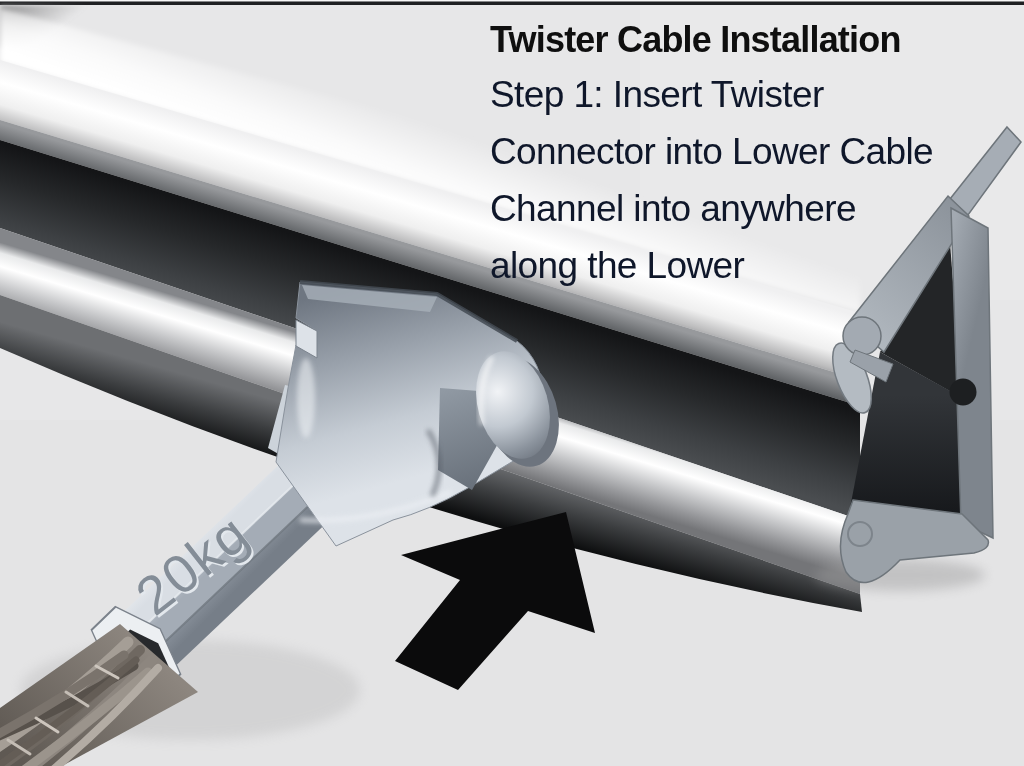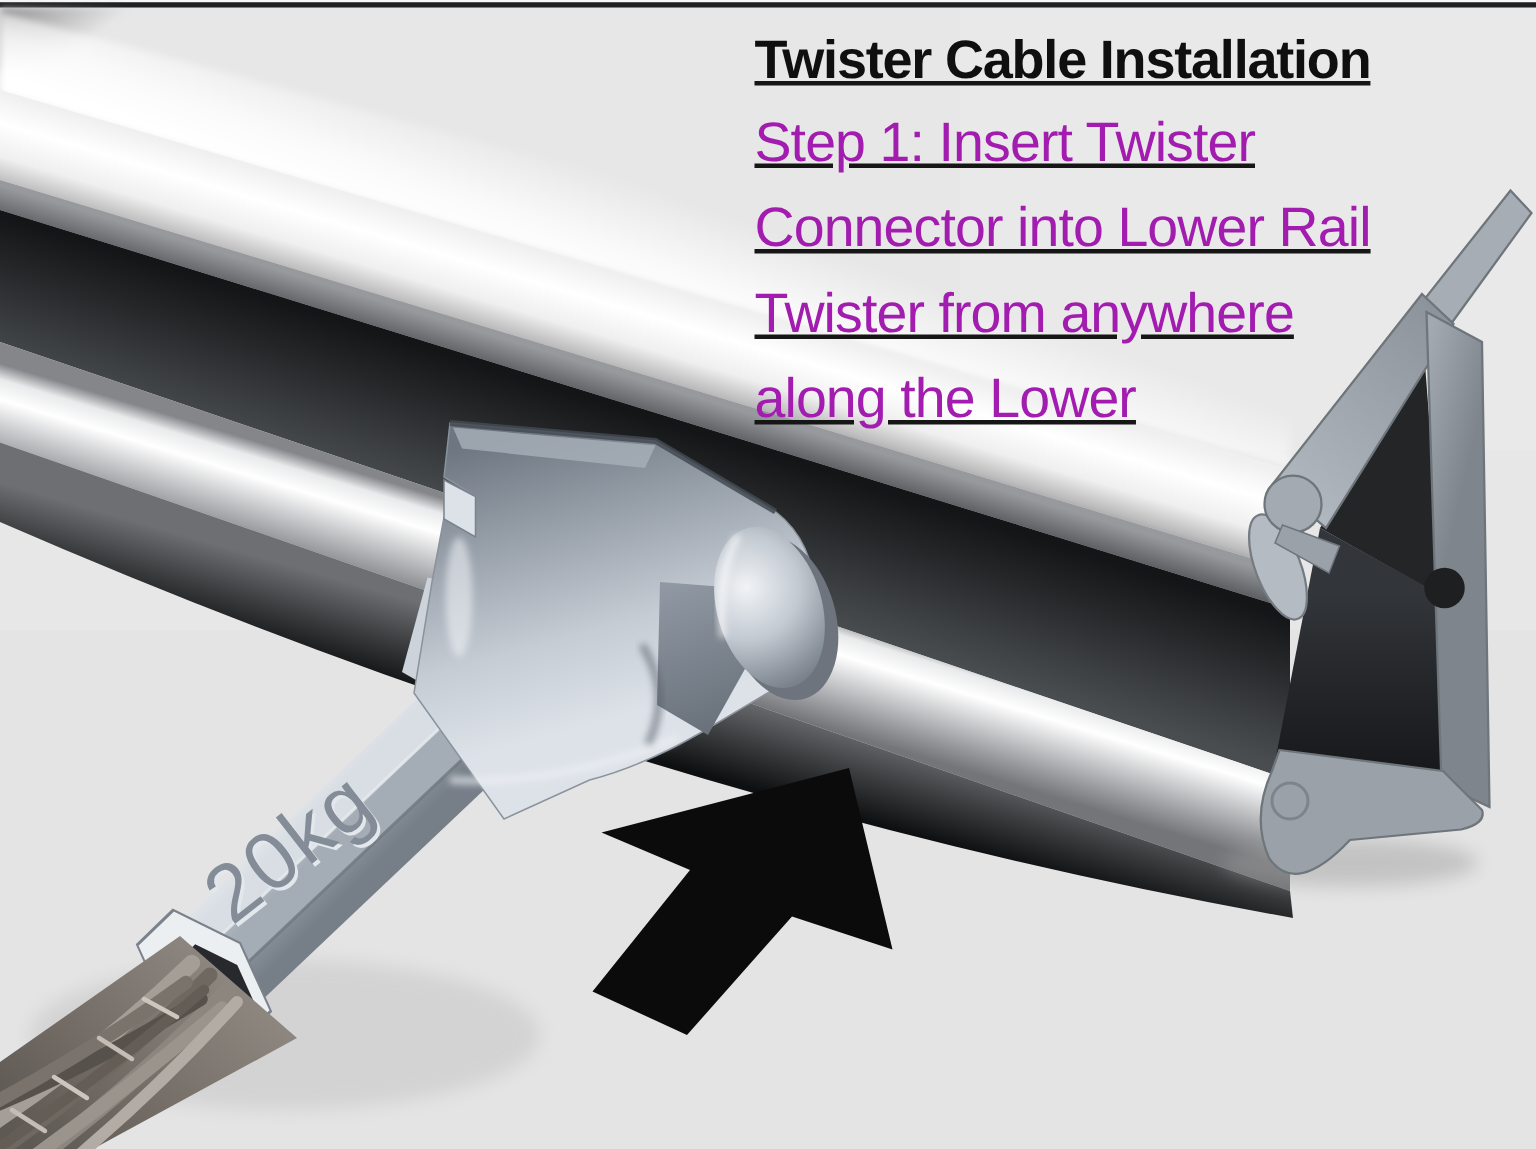--- a/index.html
+++ b/index.html
@@ -5,32 +5,31 @@
   html,body{margin:0;padding:0;background:#cfcfcf;}
   #stage{
     position:relative;
     width:1024px;height:766px;
     overflow:hidden;
     background:#e7e7e8;
     font-family:"Liberation Sans", sans-serif;
   }
   #art{position:absolute;left:0;top:0;width:1024px;height:766px;display:block;}
   #caption{
-    position:absolute;left:503px;top:14px;width:510px;
+    position:absolute;left:490px;top:14px;width:510px;
     color:#161616;
     pointer-events:none;
-    text-decoration:underline;
   }
   #caption .title{
     font-size:36px;font-weight:700;letter-spacing:-0.8px;
     line-height:52px;white-space:nowrap;color:#0f0f0f;
   }
   #caption .line{
     font-size:37px;font-weight:400;letter-spacing:-0.6px;
-    line-height:57px;white-space:nowrap;color:#a21caf;
+    line-height:57px;white-space:nowrap;color:#0f172a;
   }
 </style>
 </head>
 <body>
 
 <div id="stage">
 
 <svg id="art" viewBox="0 0 1024 766" xmlns="http://www.w3.org/2000/svg">
   <defs>
     <filter id="f2" x="-40%" y="-40%" width="180%" height="180%">
@@ -226,18 +225,18 @@
       <path d="M 428,430 Q 448,462 432,496" fill="none" stroke="#5a616a" stroke-width="5" opacity="0.6" filter="url(#f2)"></path>
     </g>
   </g>
 
   <polygon points="566,512 595,633 528,611 458,690 395,661 460,580 401,555" fill="#0b0b0c"></polygon>
 </svg>
 
 <div id="caption">
   <div class="title">Twister Cable Installation</div>
   <div class="line">Step 1: Insert Twister</div>
-  <div class="line">Connector into Lower Rail</div>
-  <div class="line">Twister from anywhere</div>
+  <div class="line">Connector into Lower Cable</div>
+  <div class="line">Channel into anywhere</div>
   <div class="line">along the Lower</div>
 </div>
 
 </div>
 
 </body></html>

